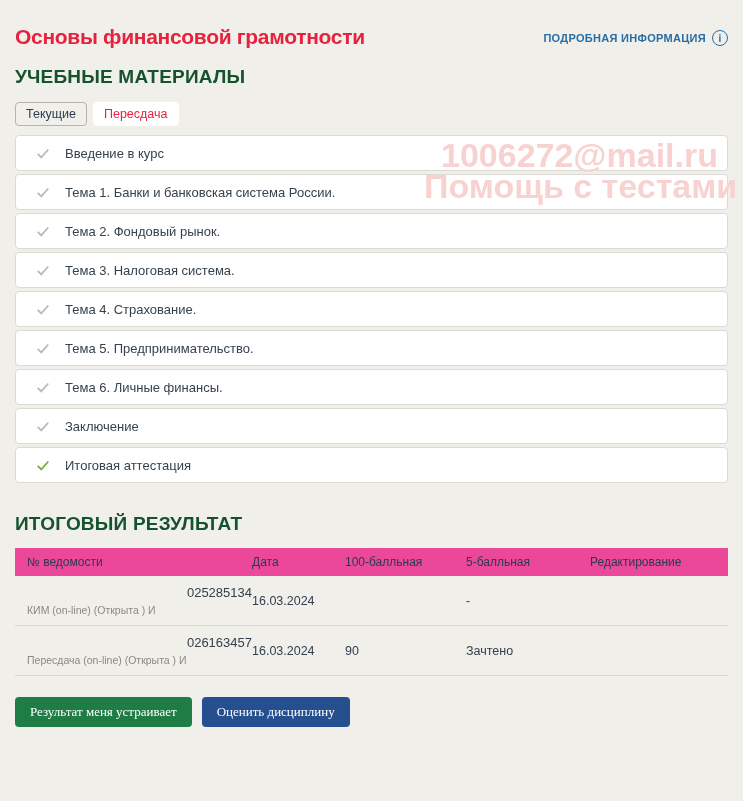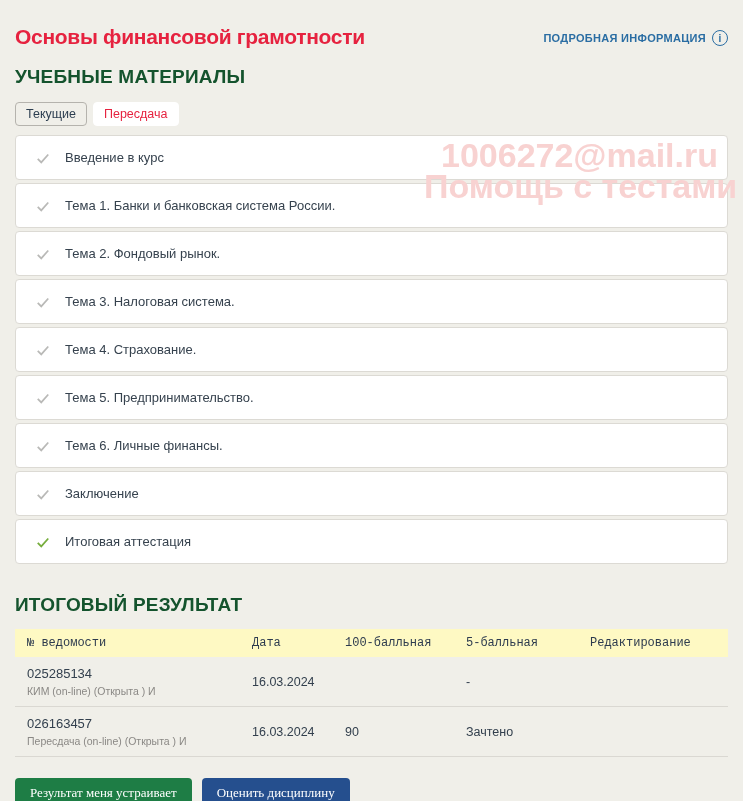--- a/index.html
+++ b/index.html
@@ -24,37 +24,37 @@
   .results-heading { margin-top:30px; }
 
   
   .tabs { display:flex; gap:6px; margin-top:14px;align-items:flex-end; }
   .tab { font-size:12.5px; padding:4px 10px; border-radius:4px; cursor:pointer; }
   .tab-inactive { color:#2c3e50; border:1px solid #b5b3ad; background:transparent; }
   .tab-active { color:#e6223f; background:#ffffff; border:1px solid #ffffff; }
 
   
   .cards { margin-top:9px; }
-  .card { background:#ffffff; border:1px solid #dcdad4; border-radius:4px; height:45px; display:flex; align-items:center; padding:0 20px; margin-bottom:3px; cursor:pointer; }
+  .card { background:#ffffff; border:1px solid #dcdad4; border-radius:4px; height:36px; display:flex; align-items:center; padding:0 20px; margin-bottom:3px; cursor:pointer; }
   .check-icon { width:14px; height:14px; display:inline-flex; }
   .check-icon svg { width:14px; height:14px; stroke:#b9b9b7; stroke-width:2; fill:none; }
   .card-green .check-icon svg { stroke:#76ad3c; }
   .card-title { margin-left:15px; font-size:13px; color:#36424e; }
 
   
   .wm { position:absolute; font-weight:bold; color:#f8d2d1; white-space:nowrap; pointer-events:none; }
   .wm1 { top:136px; left:441px; font-size:34px; }
   .wm2 { top:167px; left:424px; font-size:34px; }
 
   
   .rtable { margin-top:13px; }
   .tgrid { display:grid; grid-template-columns:225px 93px 121px 124px 1fr; }
-  .thead { background:#fef9c3; padding:7px 0 7px 12px; font-size:12px; color:#2c3a4e; align-items:center;font-family:Liberation Mono, monospace; }
+  .thead { background:#ec4899; padding:7px 0 7px 12px; font-size:12px; color:#2c3a4e; align-items:center; }
   .trow { padding:9px 0 9px 12px; align-items:center; border-bottom:1px solid #dad8d2; font-size:12.5px; color:#33404e; min-height:49px; }
-  .vnum { font-size:13px; color:#33404e; }
+  .vnum { font-size:13px; color:#33404e;text-align:right; }
   .vtype { font-size:10.5px; color:#8a8885; margin-top:4px; }
 
   
   .btn-row { display:flex; gap:10px; margin-top:21px; }
   .btn { border:none; border-radius:4px; color:#ffffff; font-size:13px; padding:7px 15px; cursor:pointer; font-family:Liberation Serif, serif; }
   .btn-green { background:#1e7d45; }
   .btn-blue { background:#254f8e; }
 </style>
 </head>
 <body>

